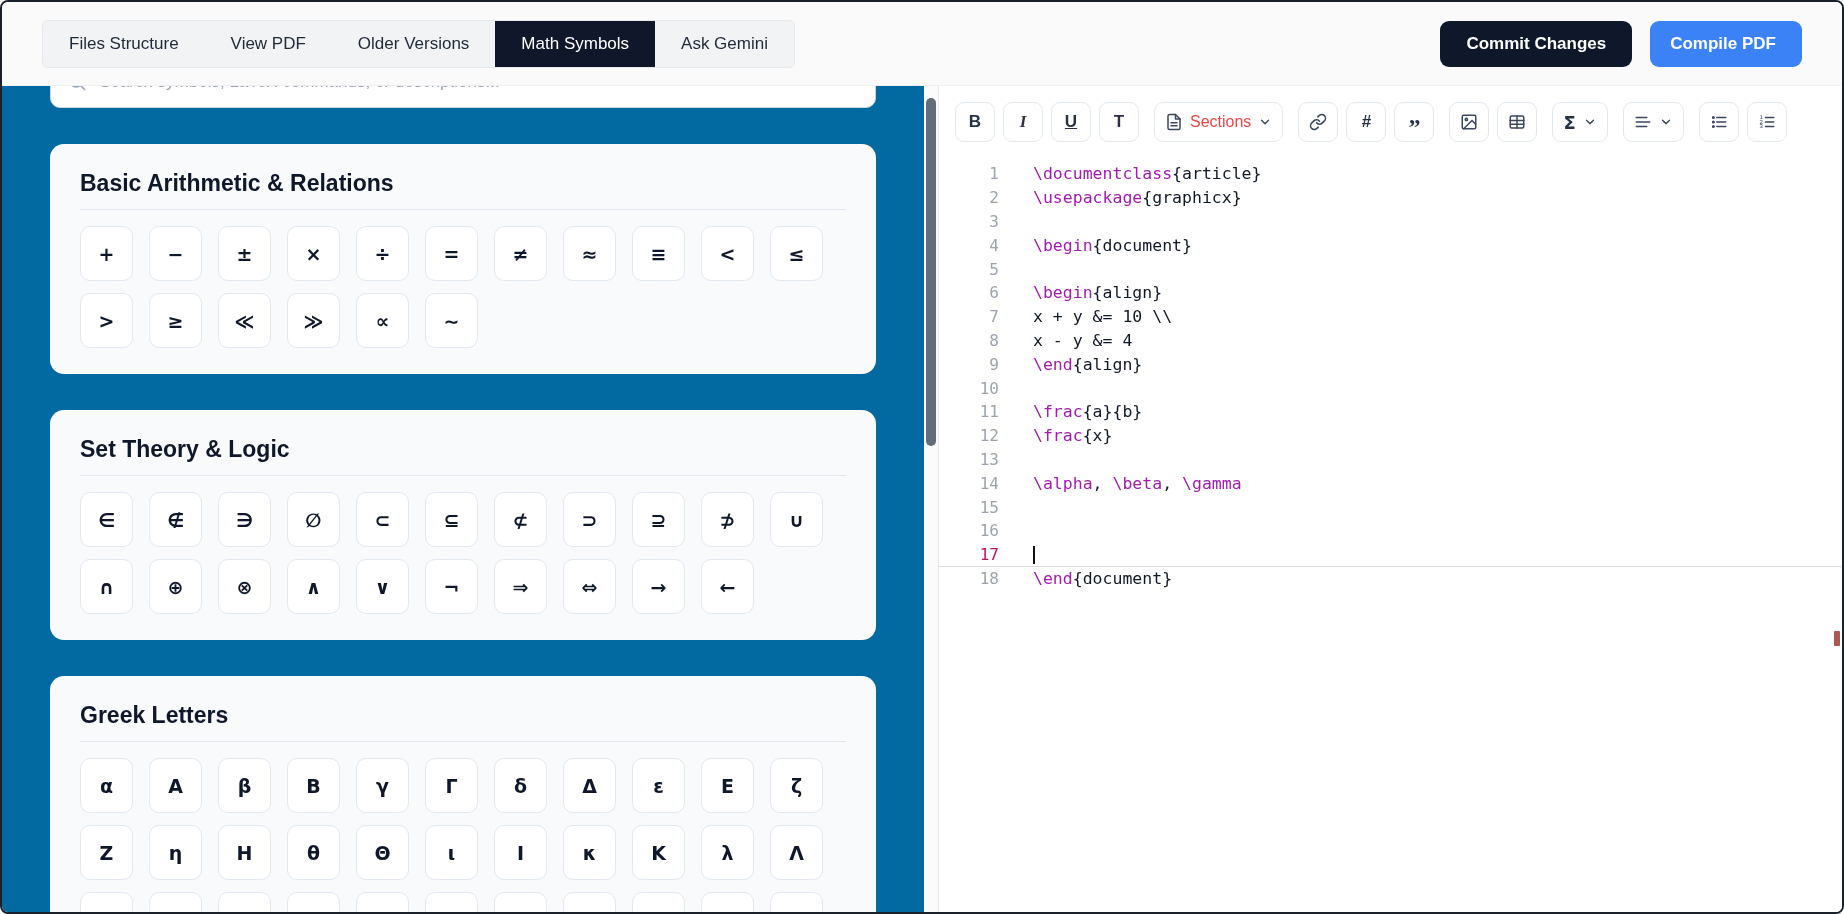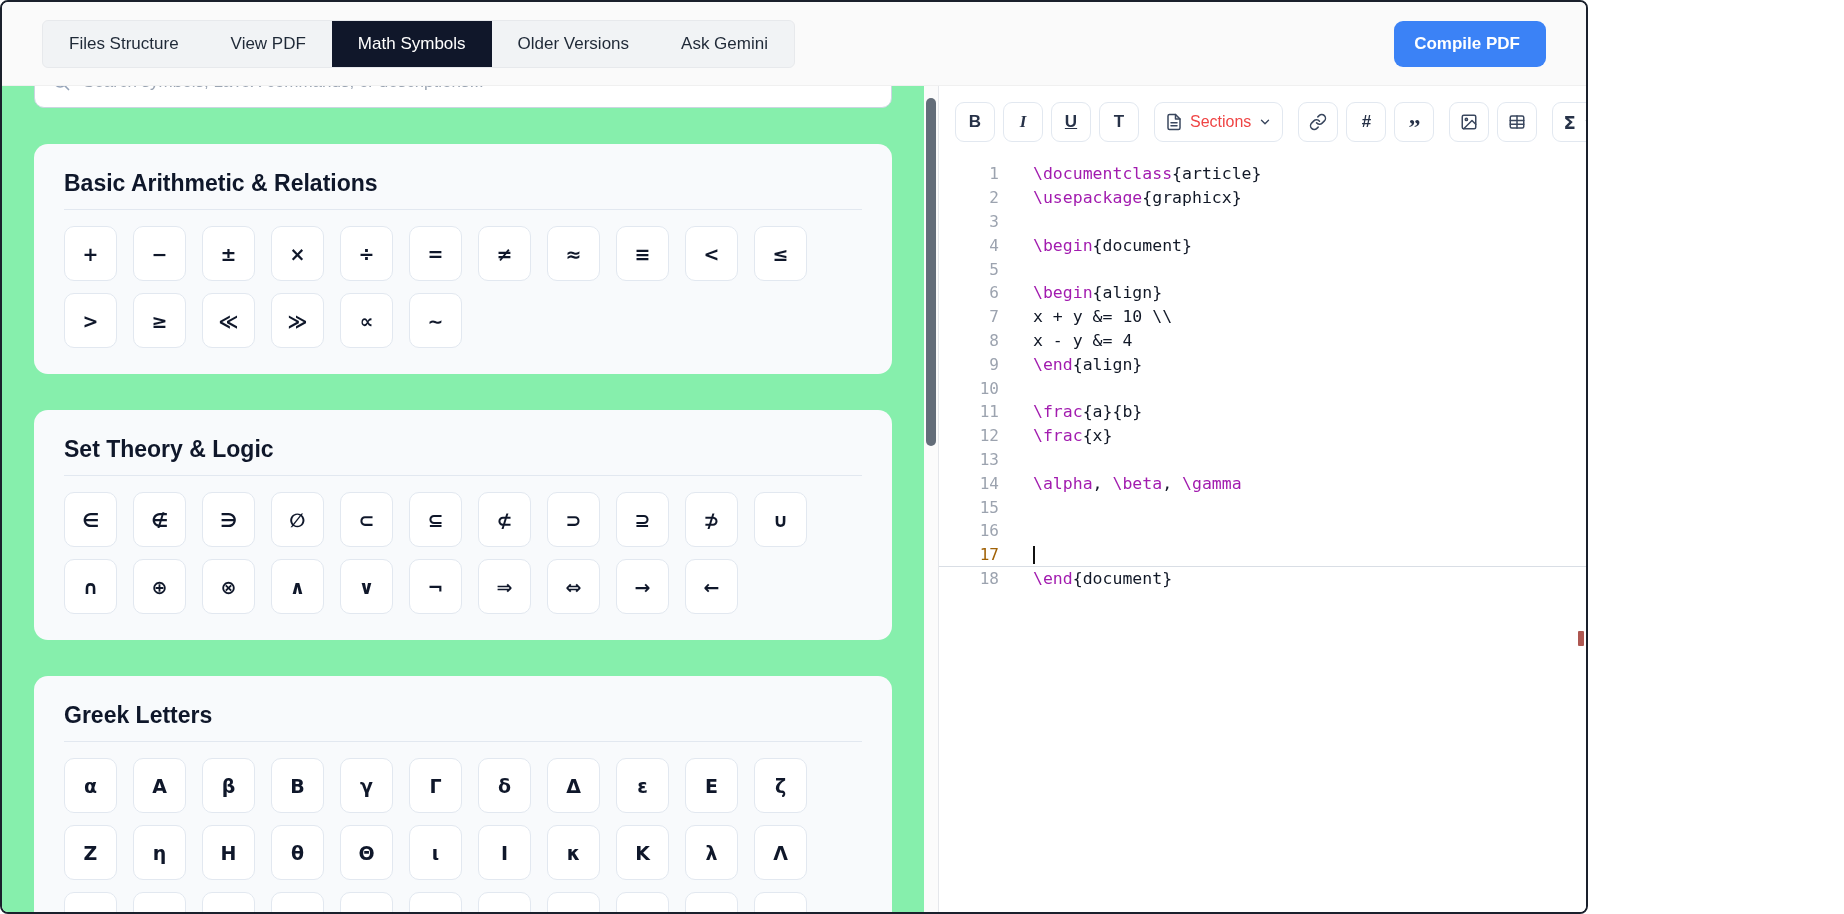--- a/index.html
+++ b/index.html
@@ -2,21 +2,21 @@
 <html><head>
 <meta charset="utf-8">
 <style>
   * { box-sizing: border-box; margin: 0; padding: 0; }
   body {
     font-family: "Liberation Sans", sans-serif;
     background: #ffffff;
     width: 1844px; height: 914px; overflow: hidden;
   }
   .window {
-    width: 1588px; height: 914px;
+    width: 1844px; height: 914px;
     border: 2px solid #1a202c; border-radius: 8px;
     overflow: hidden; background: #ffffff;
     display: flex; flex-direction: column;
   }
   
   .topbar {
     height: 84px; flex: 0 0 84px;
     background: #fafafa;
     display: flex; align-items: center; justify-content: space-between;
     padding: 0 40px; border-bottom: 1px solid #f0f0f0;
@@ -38,22 +38,22 @@
     font-family: inherit;
   }
   .btn-dark { background: #0f172a; }
   .btn-blue { background: #3b82f6; padding-left: 20px; }
 
   
   .content { flex: 1; display: flex; overflow: hidden; }
 
   
   .symbols-panel {
-    width: 922px; flex: 0 0 922px; padding: 0 32px;
-    overflow: hidden; background: #86efac;
+    width: 922px; flex: 0 0 922px; padding: 0 48px;
+    overflow: hidden; background: #0369a1;
   }
   .search-box {
     margin-top: -30px; height: 52px;
     border: 1.5px solid #cbd5e1; border-radius: 10px;
     display: flex; align-items: center; gap: 12px; padding: 0 16px;
     background: #fff;
   }
   .search-box svg { flex: 0 0 auto; color: #94a3b8; }
   .search-box input {
     border: none; outline: none; flex: 1; font-size: 17px;
@@ -122,21 +122,21 @@
     font-family: "DejaVu Sans Mono", monospace; font-size: 16.5px;
   }
   .code-line {
     display: flex; align-items: center; height: 23.8px; width: 100%;
   }
   .code-line.active { border-bottom: 1px solid #d9dee5; }
   .line-num {
     width: 40px; margin-left: 20px; margin-right: 34px;
     text-align: right; color: #9ca3af; font-size: 16px; flex: 0 0 auto;
   }
-  .line-num.active { color: #a16207; }
+  .line-num.active { color: #be185d; }
   .line-content { white-space: pre; color: #111827; }
   .tok-cmd { color: #a21caf; font-weight: 400; }
   .caret {
     display: inline-block; width: 2px; height: 18px;
     background: #111; vertical-align: text-bottom;
   }
   .scroll-marker {
     position: absolute; right: 2px; top: 545px;
     width: 6px; height: 15px; background: #a03a33; opacity: .85;
     border-radius: 1px;
@@ -144,25 +144,26 @@
 </style>
 </head>
 <body>
 
 <div class="window">
 
   <header class="topbar">
     <nav class="tabbar">
         <button class="tab">Files Structure</button>
         <button class="tab">View PDF</button>
+        <button class="tab">Older Versions</button>
         <button class="tab active">Math Symbols</button>
-        <button class="tab">Older Versions</button>
         <button class="tab">Ask Gemini</button>
       </nav>
     <div class="topbar-actions">
+      <button class="btn-pill btn-dark">Commit Changes</button>
       <button class="btn-pill btn-blue">Compile PDF</button>
     </div>
   </header>
 
   <div class="content">
 
     <aside class="symbols-panel">
       <div class="search-box">
         <svg width="20" height="20" viewBox="0 0 24 24" fill="none" stroke="currentColor" stroke-width="2" stroke-linecap="round">
           <circle cx="11" cy="11" r="7"></circle>

